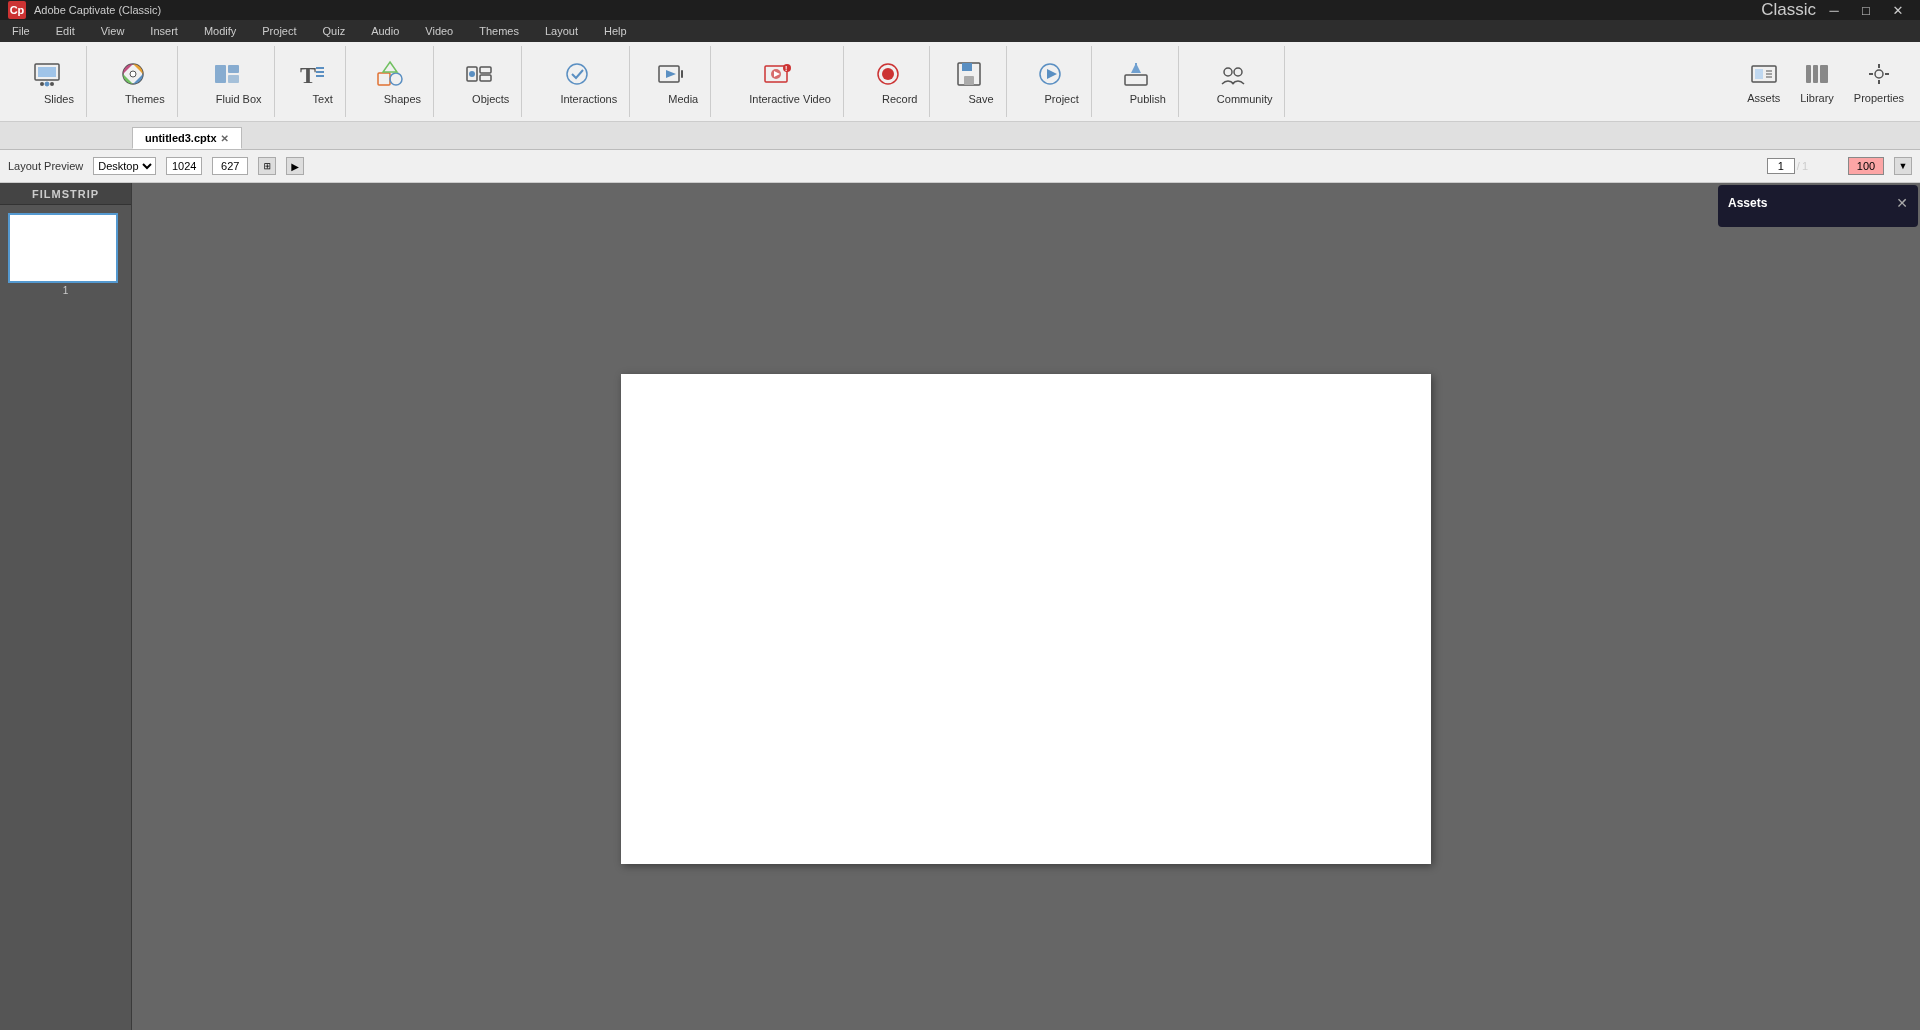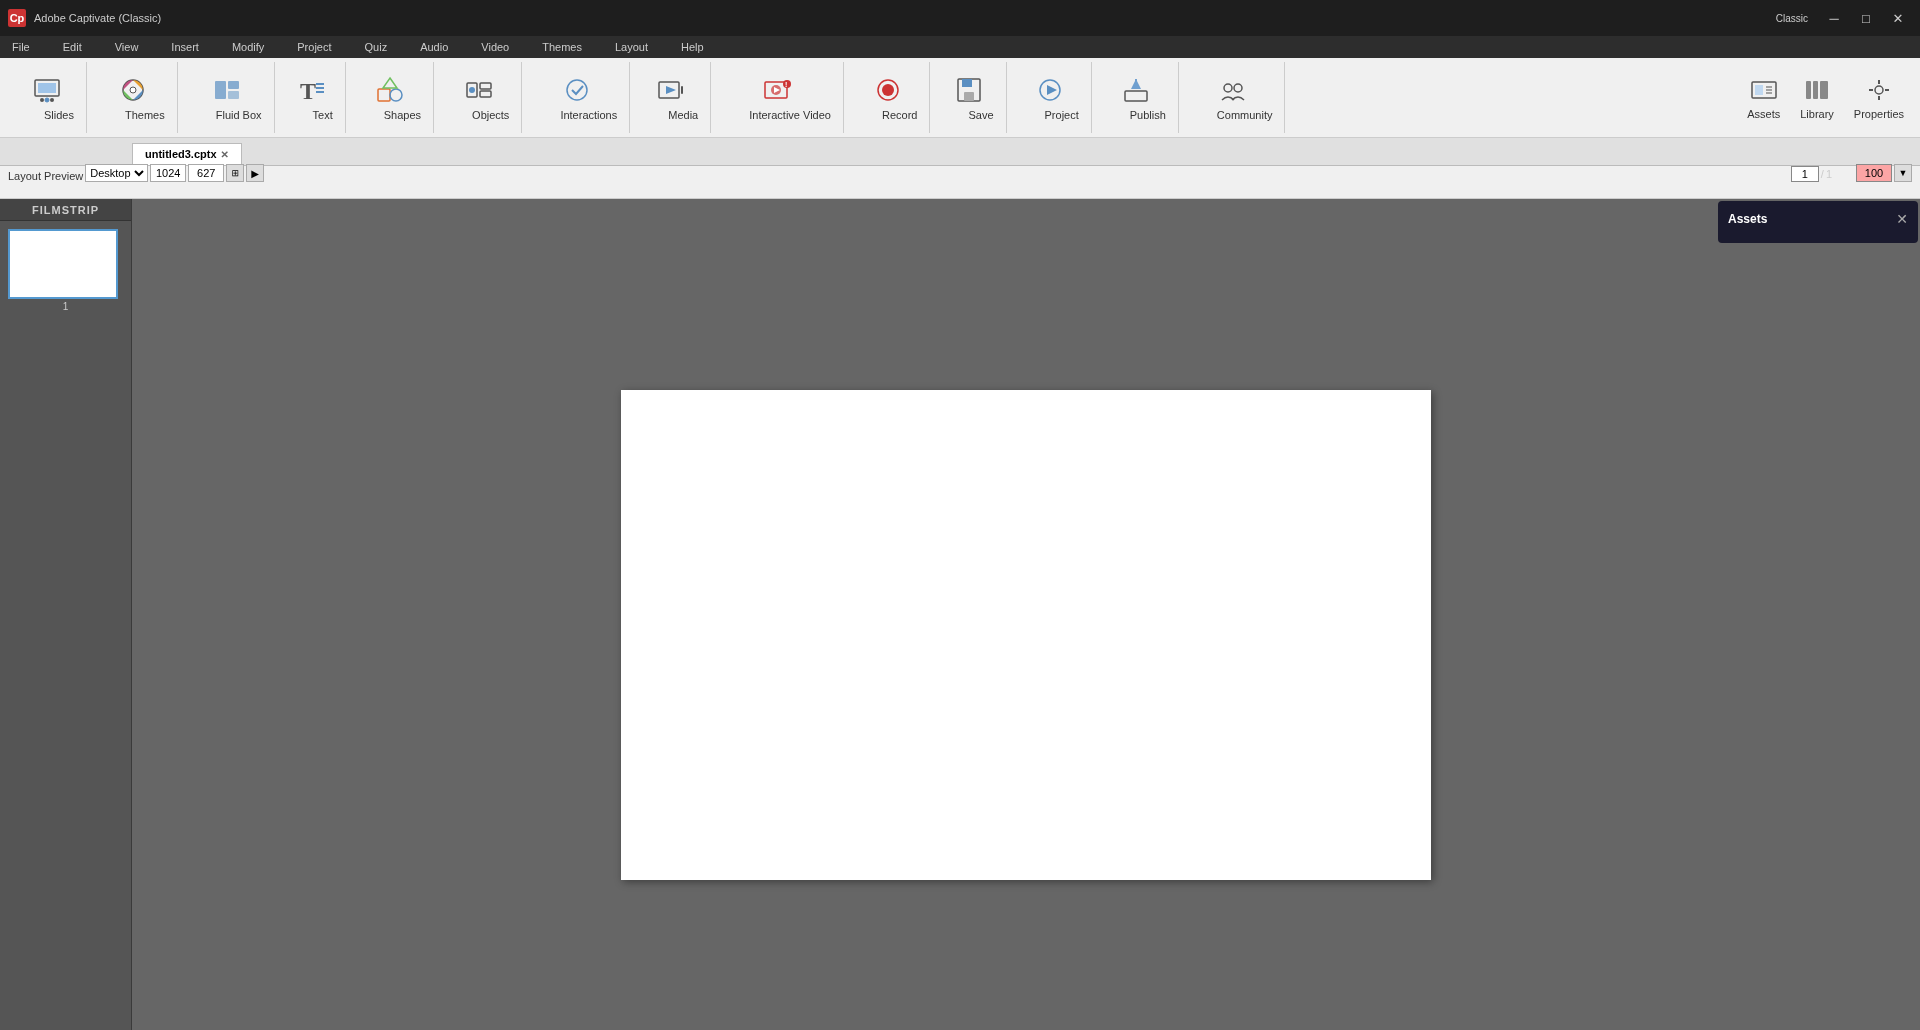--- a/index.html
+++ b/index.html
@@ -1,21 +1,21 @@
 <!DOCTYPE html>
 <html><head>
   <meta charset="utf-8">
   <style>
     * { margin: 0; padding: 0; box-sizing: border-box; }
     body { font-family: 'Segoe UI', Arial, sans-serif; font-size: 12px; background: #4a4a4a; overflow: hidden; width: 1920px; height: 1030px; }
 
     
     #titlebar {
       width: 100%;
-      height: 36px;
+      height: 20px;
       background: #1e1e1e;
       display: flex;
       align-items: center;
       justify-content: space-between;
       padding: 8px 8px;
       color: #ccc;
       font-size: 11px;
     }
     #titlebar-left { display: flex; align-items: center; gap: 8px; }
     #titlebar-logo {
@@ -39,21 +39,21 @@
     
     #menubar {
       width: 100%;
       height: 22px;
       background: #2d2d2d;
       display: flex;
       align-items: center;
       padding: 0 4px;
       color: #ccc;
       font-size: 11px;
-      gap: 17px;
+      gap: 10px;
     }
     .menu-item {
       padding: 2px 8px;
       cursor: pointer;
       border-radius: 2px;
       color: #ccc;
     }
 
     
     #toolbar {
@@ -118,23 +118,23 @@
       justify-content: center;
     }
 
     
     #slide-toolbar {
       width: 100%;
       height: 28px;
       background: #f0f0f0;
       border-bottom: 1px solid #ccc;
       display: flex;
-      align-items: flex-end;
+      align-items: center;
       padding: 16px 8px;
-      gap: 2px;
+      gap: 10px;
       font-size: 11px;
       color: #333;
     }
     .tab {
       padding: 2px 12px;
       height: 22px;
       display: flex; align-items: center;
       background: #e8e8e8;
       border: 1px solid #bbb;
       border-bottom: none;
@@ -293,21 +293,21 @@
   </style>
 </head>
 <body>
 
 <div id="titlebar">
   <div id="titlebar-left">
     <div id="titlebar-logo">Cp</div>
     <span>Adobe Captivate (Classic)</span>
   </div>
   <div id="titlebar-right">
-    <span style="font-size:10px;color:#ccc;margin-right:8px;">Classic</span>
+    <span style="font-size:17px;color:#ccc;">Classic</span>
     <button class="titlebar-btn">─</button>
     <button class="titlebar-btn">□</button>
     <button class="titlebar-btn close">✕</button>
   </div>
 </div>
 
 <div id="menubar">
 <span class="menu-item">File</span>
     <span class="menu-item">Edit</span>
     <span class="menu-item">View</span>

